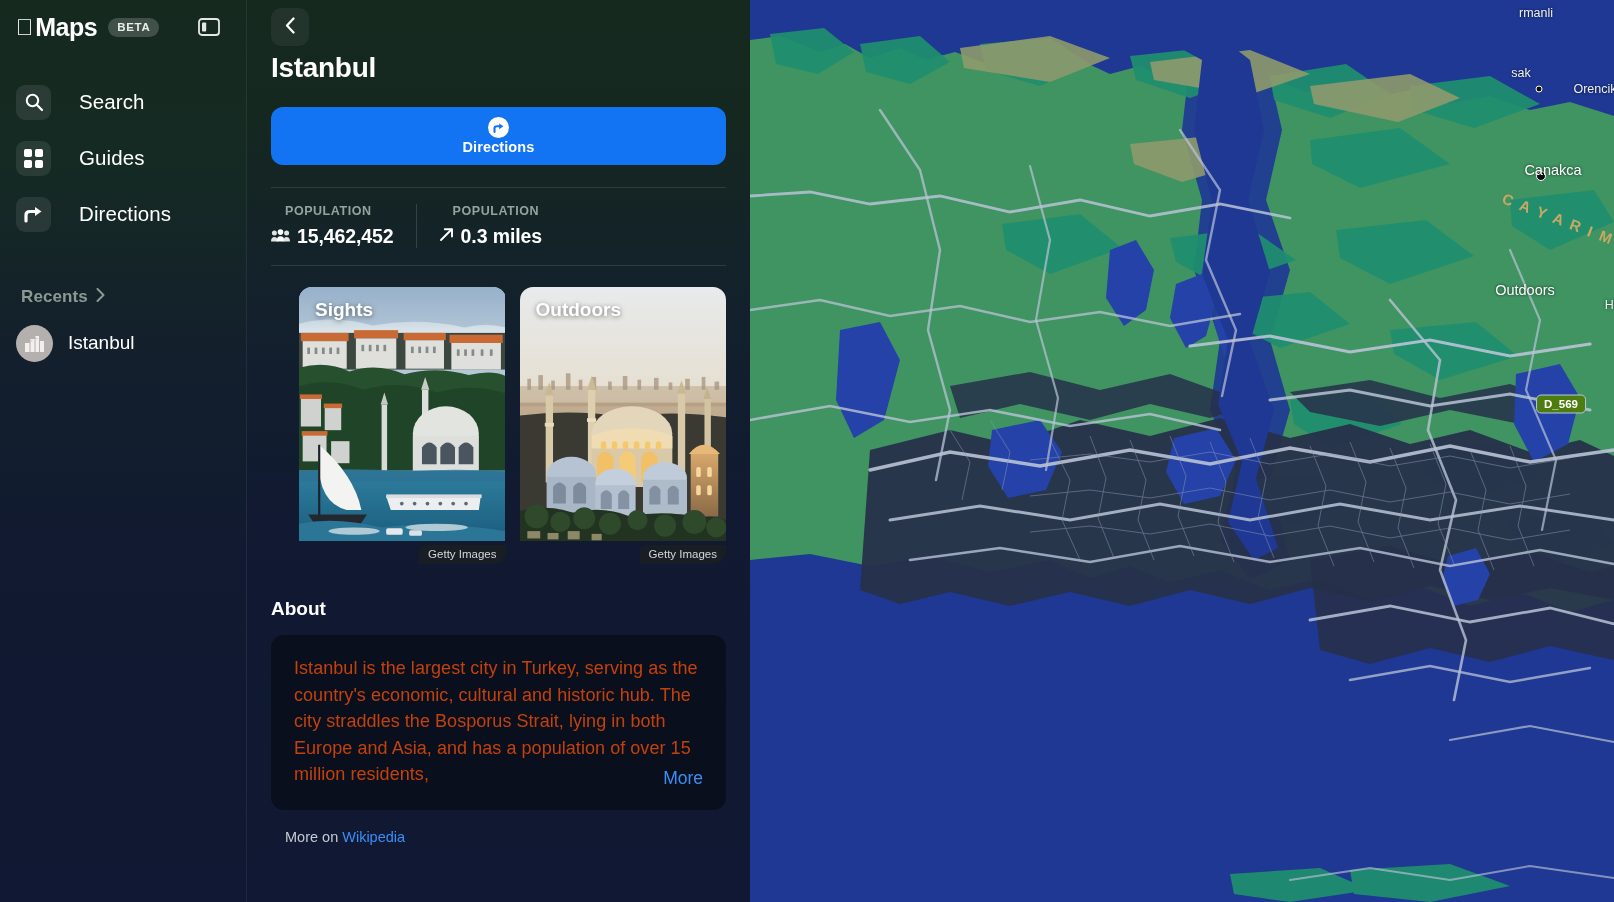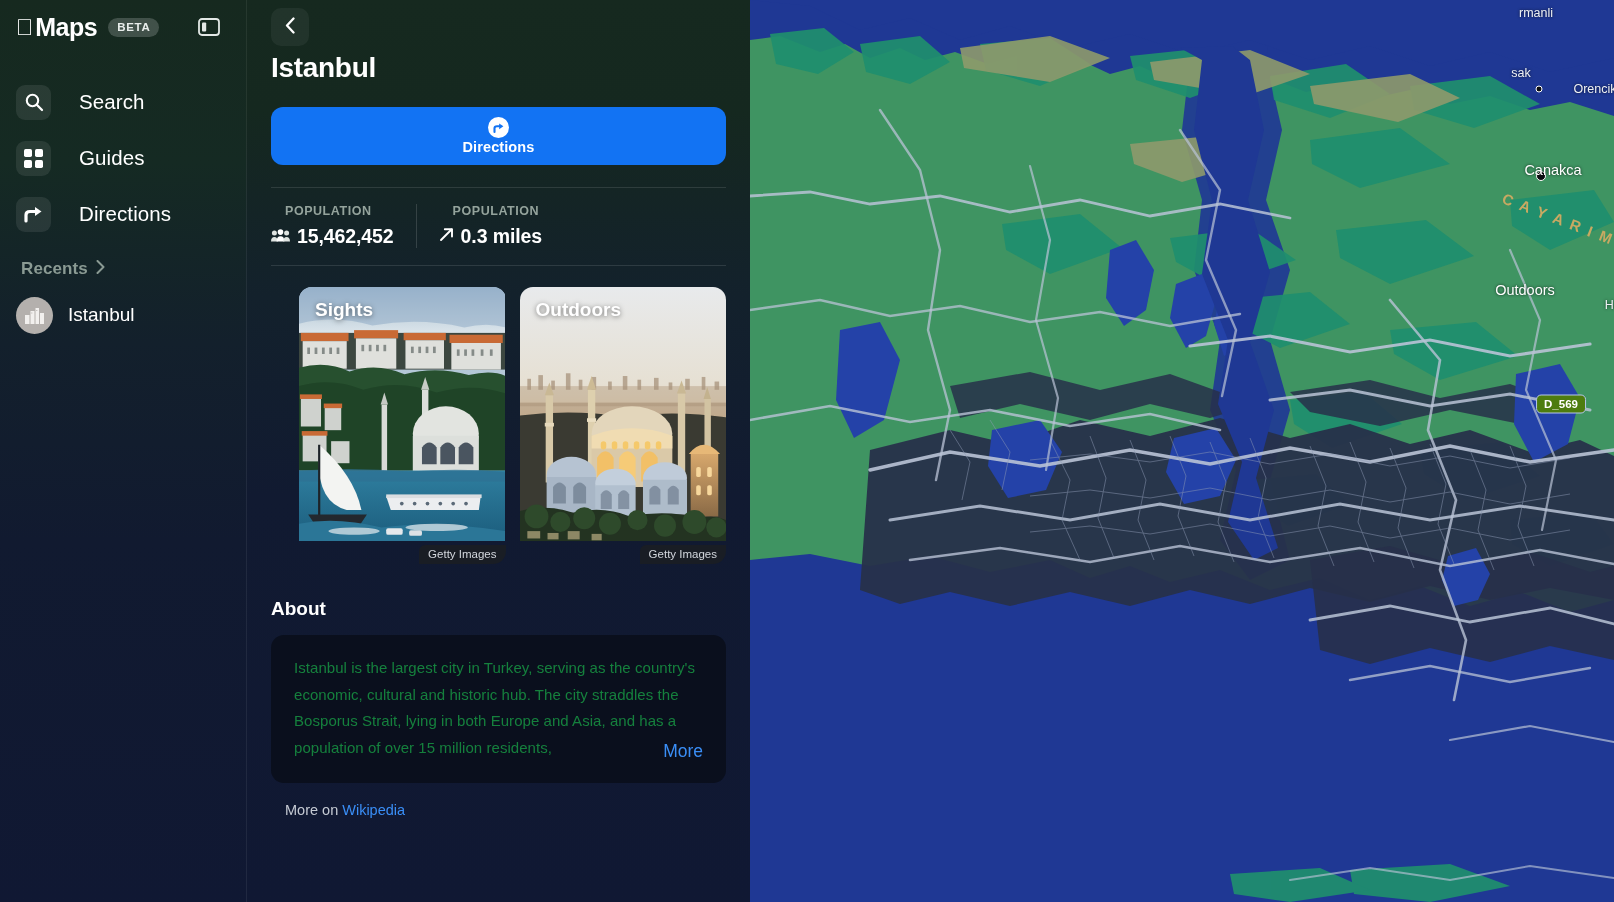--- a/index.html
+++ b/index.html
@@ -35,21 +35,21 @@
   }
   .nav-icon {
     width:35px; height:35px; flex:0 0 35px; border-radius:9px;
     background:rgba(255,255,255,0.085);
     display:flex; align-items:center; justify-content:center;
   }
   .nav-label { font-size:20.5px; font-weight:400; color:#fff; letter-spacing:0.1px; }
 
   .recents-head {
     display:flex; align-items:center; gap:8px;
-    margin-top:12px; padding:0 20px 0 21px; height:30px; cursor:pointer;
+    margin-top:40px; padding:0 20px 0 21px; height:30px; cursor:pointer;
   }
   .recents-title { font-size:17px; font-weight:600; color:#8a9a93; letter-spacing:0.1px; }
   .recents-chev { color:#8a9a93; }
 
   .recent-item { display:flex; align-items:center; gap:15px; padding:0 16px; height:52px; margin-top:5px; cursor:pointer; }
   .recent-avatar {
     width:37px; height:37px; flex:0 0 37px; border-radius:50%;
     background:#b4b0ad; display:flex; align-items:center; justify-content:center;
   }
   .recent-label { font-size:19px; color:#fff; }
@@ -108,21 +108,21 @@
     font-size:11.5px; padding:3px 9px 4px 9px; border-radius:6px 0 0 0;
   }
   .card-art { position:absolute; inset:0; }
 
   .about-head { margin:34px 0 0 24px; font-size:19px; font-weight:700; color:#fff; }
   .about-box {
     margin:15px 24px 0 24px; background:#0a0f1d; border-radius:13px;
     padding:20px 23px 22px 23px; position:relative;
   }
   .about-text {
-    font-size:15px; line-height:26.5px; color:#15803d; letter-spacing:0.05px;
+    font-size:18px; line-height:26.5px; color:#c2410c; letter-spacing:0.05px;
   }
   .about-more {
     position:absolute; right:23px; bottom:21px;
     color:#3a8ef6; font-size:17.5px; cursor:pointer;
     background:linear-gradient(90deg,rgba(10,15,29,0) 0%,#0a0f1d 22%,#0a0f1d 100%);
     padding-left:28px;
   }
   .wiki-line { margin:19px 0 0 38px; font-size:14.5px; color:#c5cad3; }
   .wiki-link { color:#3a8ef6; cursor:pointer; }
 

